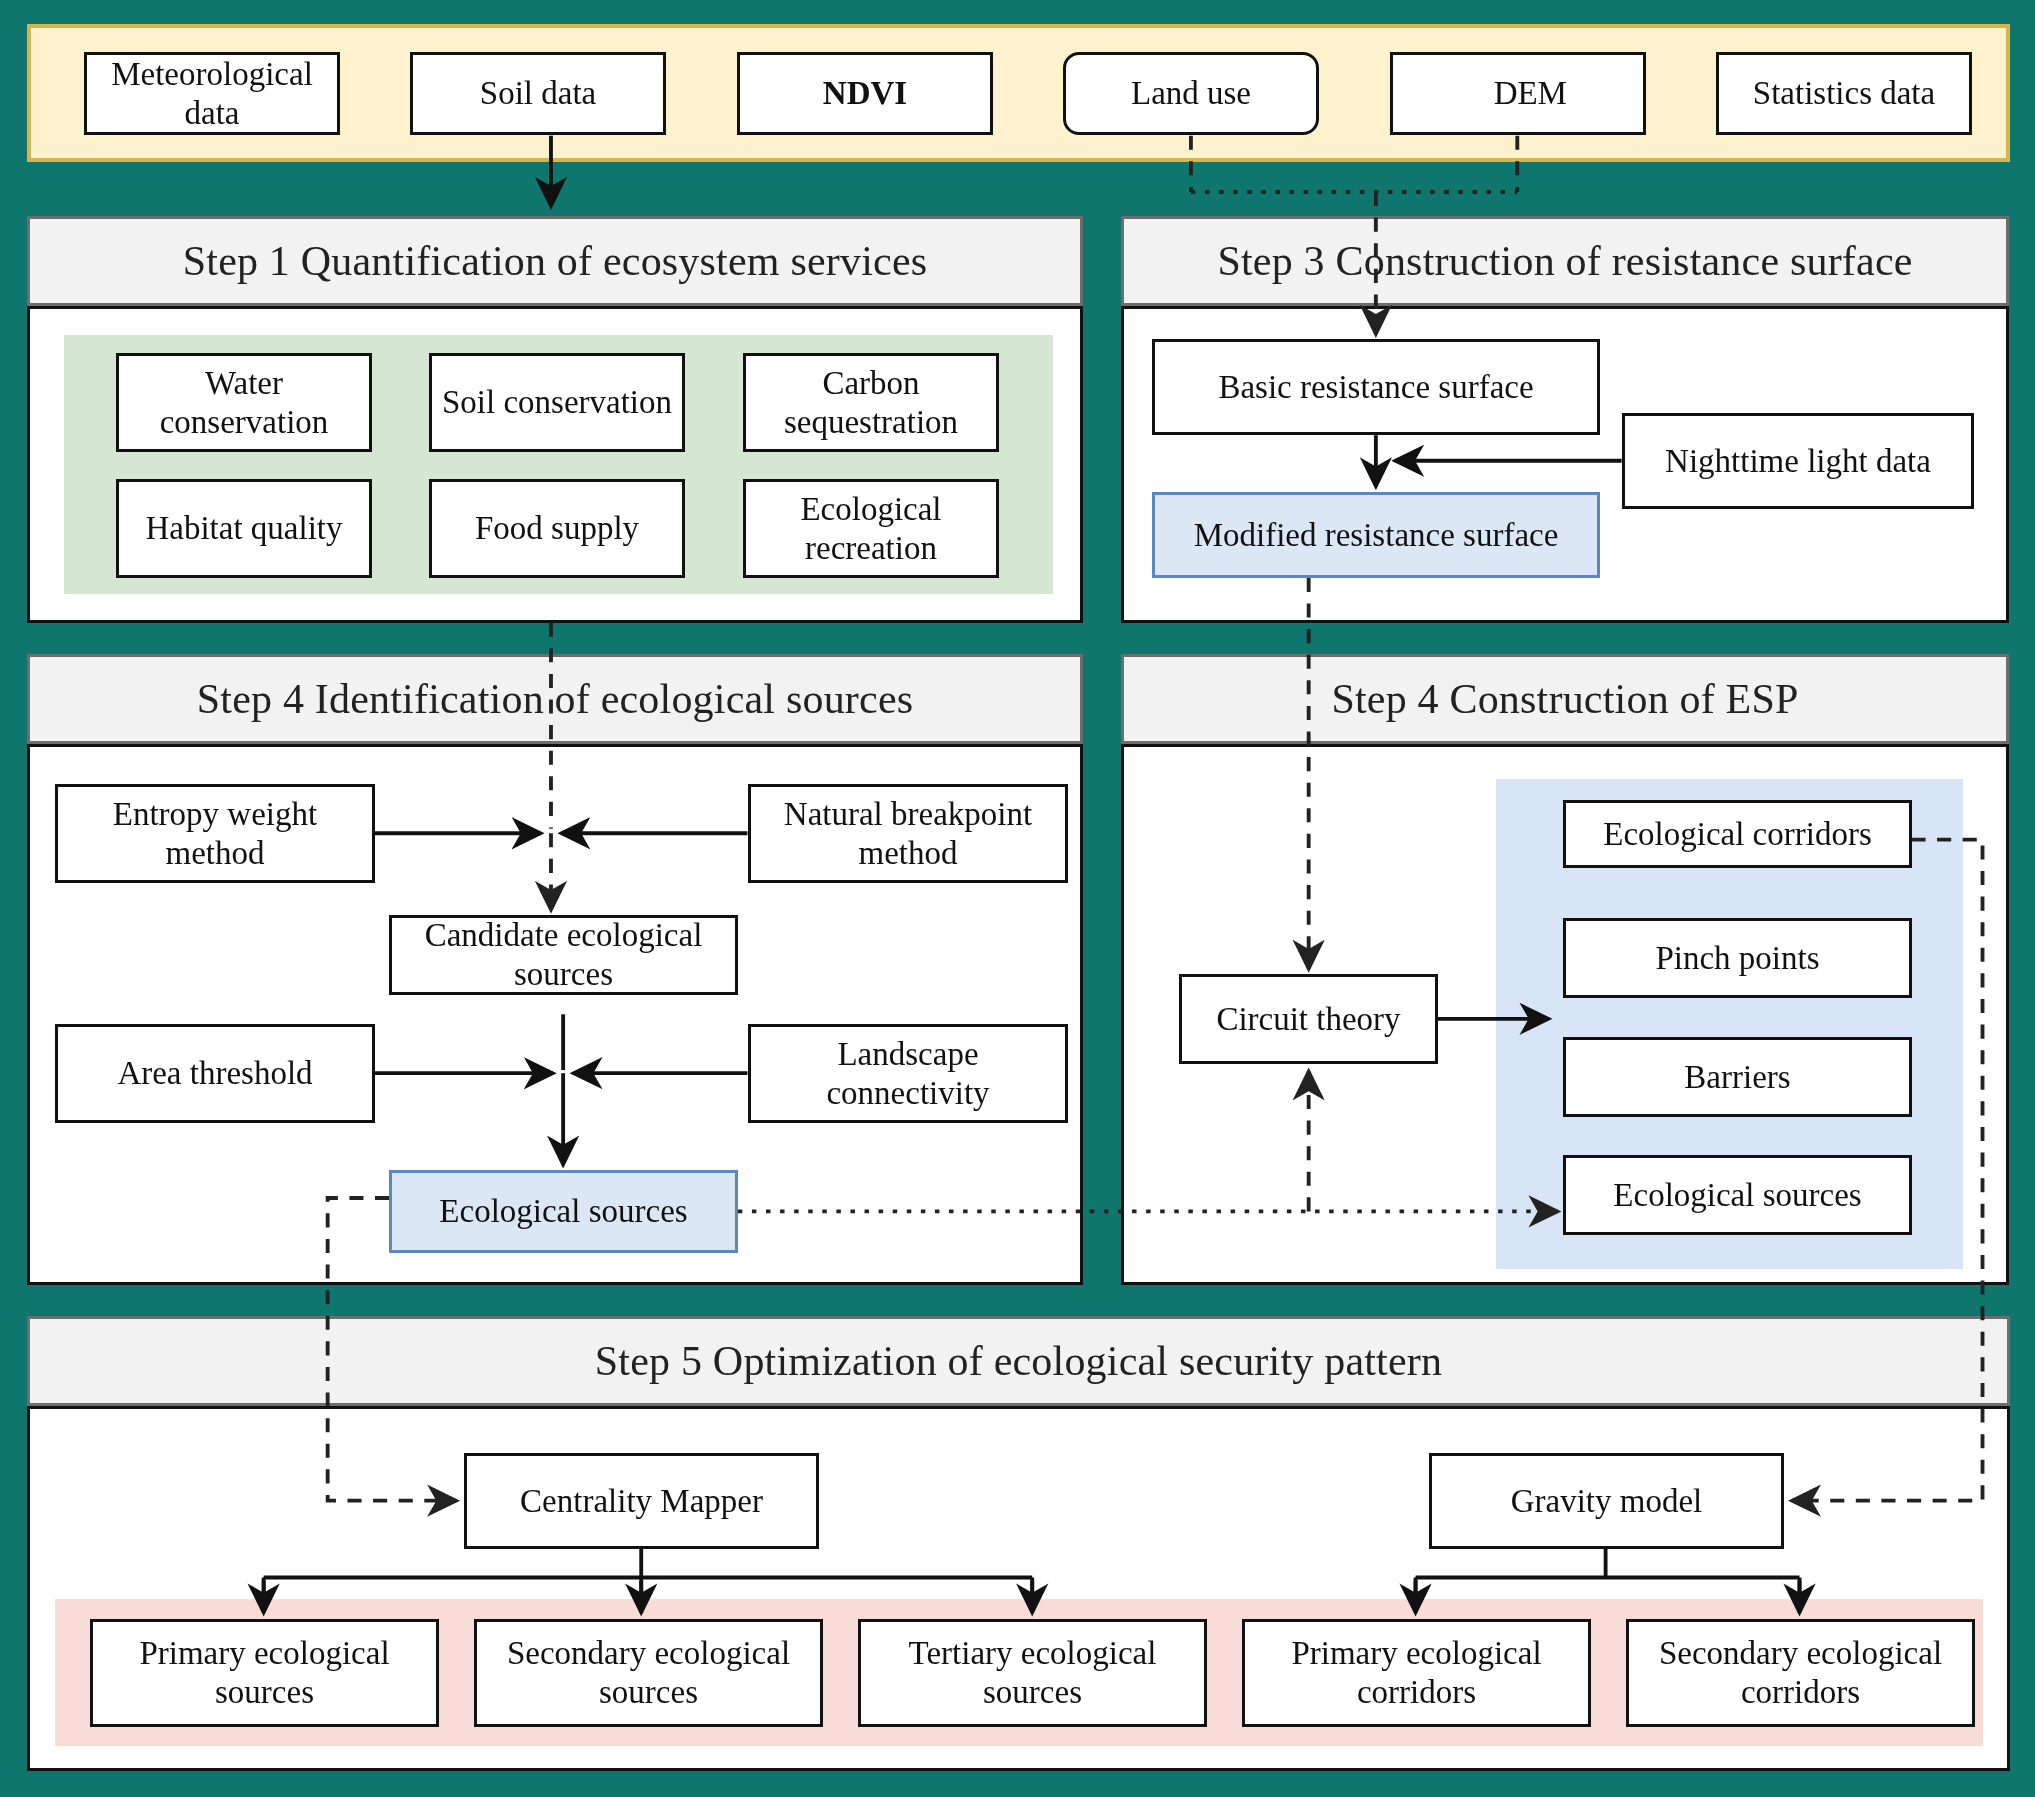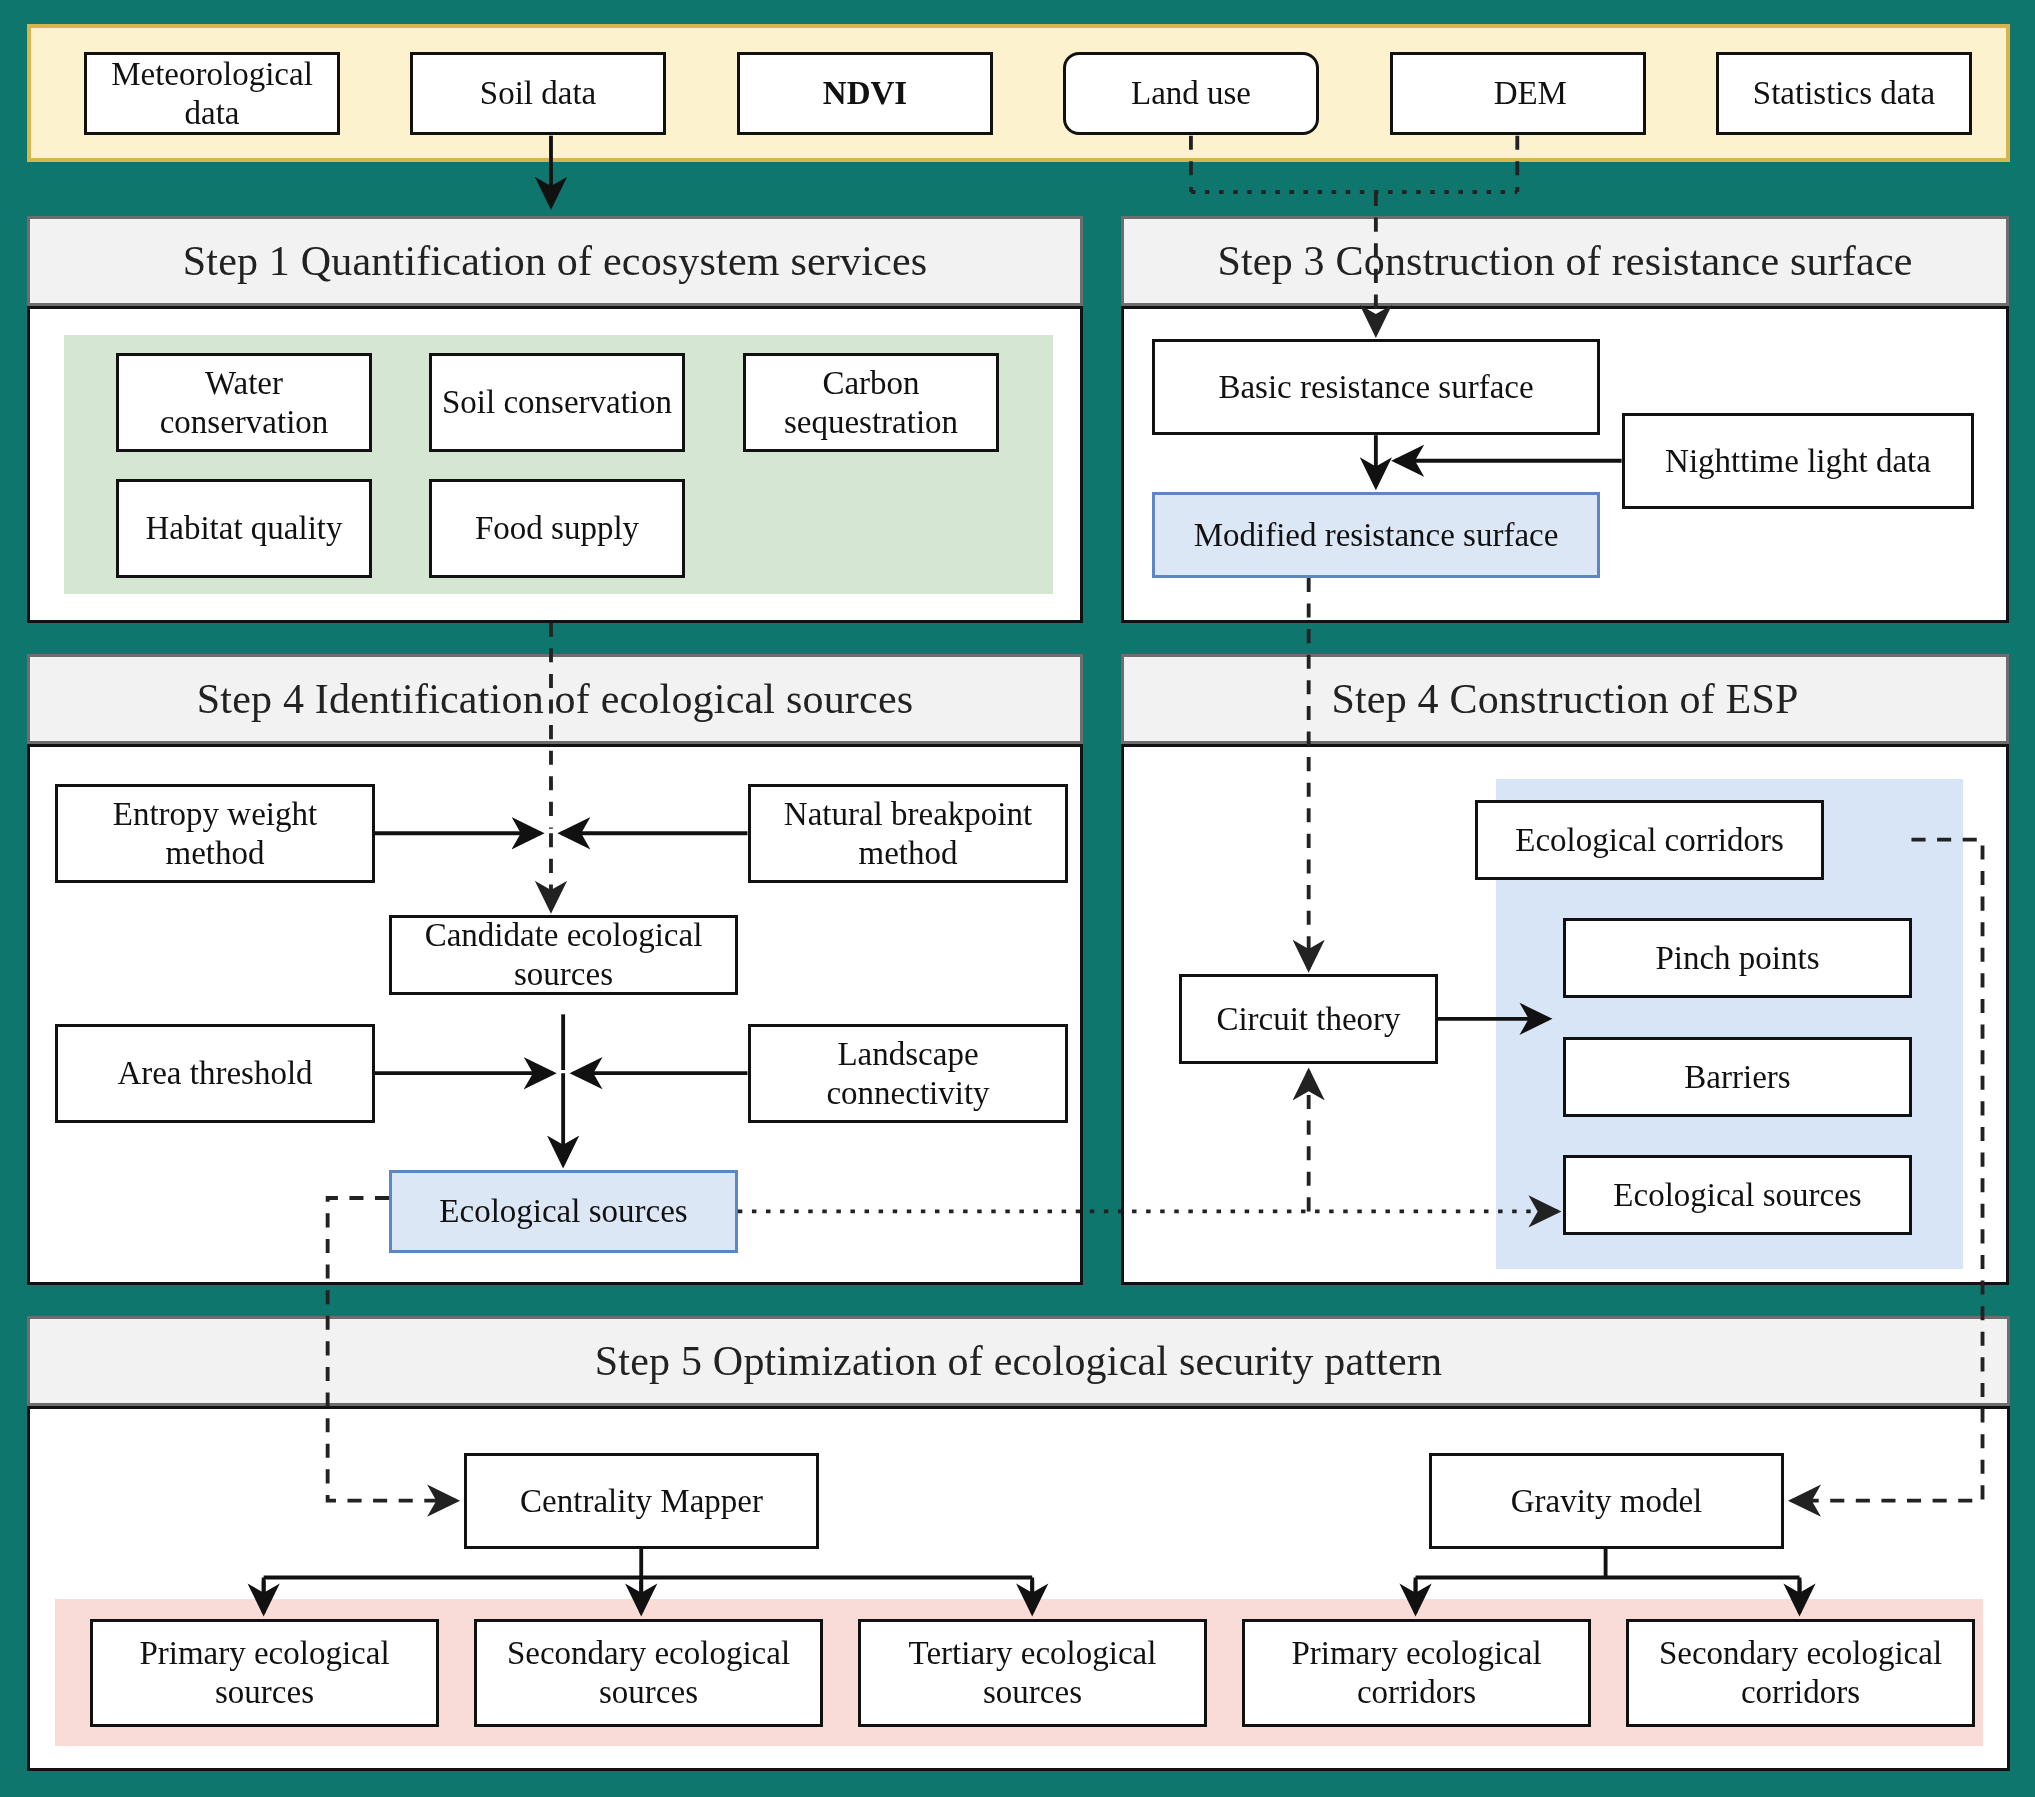--- a/index.html
+++ b/index.html
@@ -84,20 +84,23 @@
   </div>
   <div class="node" style="left:743px;top:353px;width:256px;height:99px;">
     <span>Carbon sequestration</span>
   </div>
   <div class="node" style="left:116px;top:479px;width:256px;height:99px;">
     <span>Habitat quality</span>
   </div>
   <div class="node" style="left:429px;top:479px;width:256px;height:99px;">
     <span>Food supply</span>
   </div>
+  <div class="node" style="left:743px;top:479px;width:256px;height:99px;">
+    <span>Ecological recreation</span>
+  </div>
 
   <div class="panelhead" style="left:1121px;top:216px;width:888px;height:90px;">
     <span>Step 3 Construction of resistance surface</span>
   </div>
   <div class="panel" style="left:1121px;top:306px;width:888px;height:317px;"></div>
 
   <div class="node" style="left:1152px;top:339px;width:448px;height:96px;">
     <span>Basic resistance surface</span>
   </div>
   <div class="node" style="left:1622px;top:413px;width:352px;height:96px;">
@@ -134,21 +137,21 @@
   <div class="panelhead" style="left:1121px;top:654px;width:888px;height:90px;">
     <span>Step 4 Construction of ESP</span>
   </div>
   <div class="panel" style="left:1121px;top:744px;width:888px;height:541px;"></div>
   <div class="tint blue" style="left:1496px;top:779px;width:467px;height:490px;"></div>
 
   <div class="node" style="left:1179px;top:974px;width:259px;height:90px;">
     <span>Circuit theory</span>
   </div>
 
-  <div class="node" style="left:1475px;top:800px;width:349px;height:80px;">
+  <div class="node" style="left:1563px;top:800px;width:349px;height:68px;">
     <span>Ecological corridors</span>
   </div>
   <div class="node" style="left:1563px;top:918px;width:349px;height:80px;">
     <span>Pinch points</span>
   </div>
   <div class="node" style="left:1563px;top:1037px;width:349px;height:80px;">
     <span>Barriers</span>
   </div>
   <div class="node" style="left:1563px;top:1155px;width:349px;height:80px;">
     <span>Ecological sources</span>

